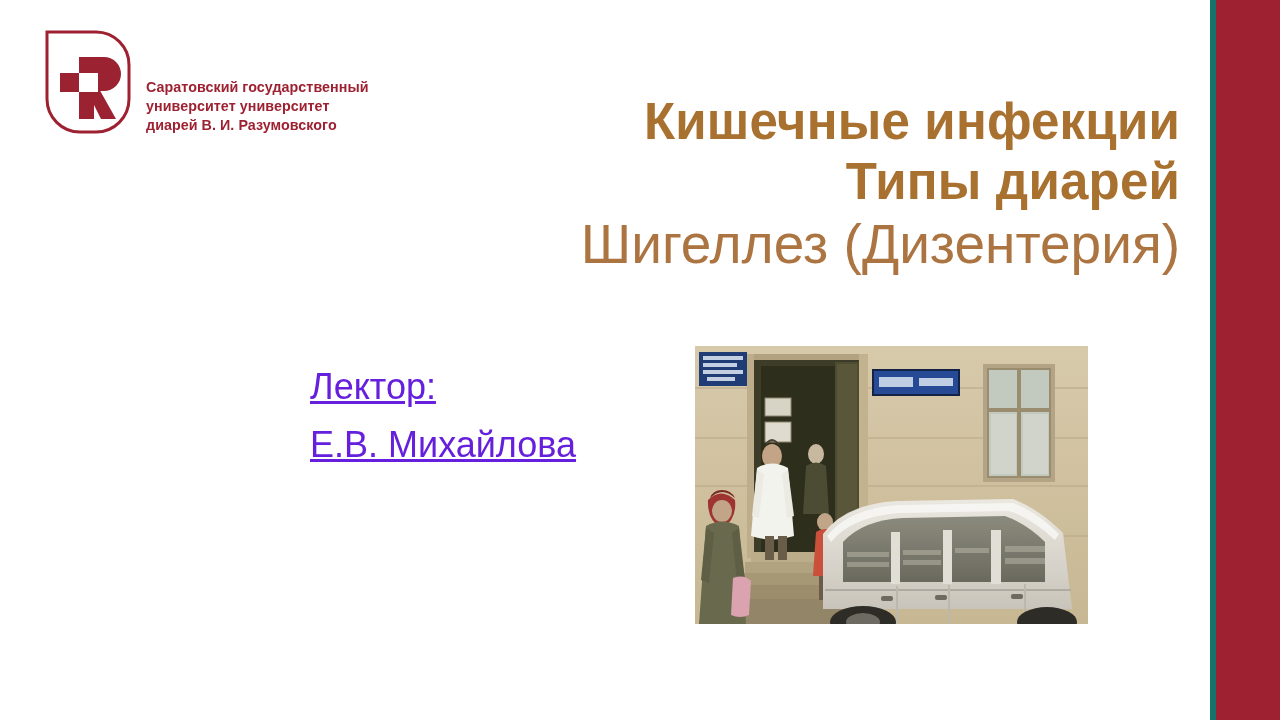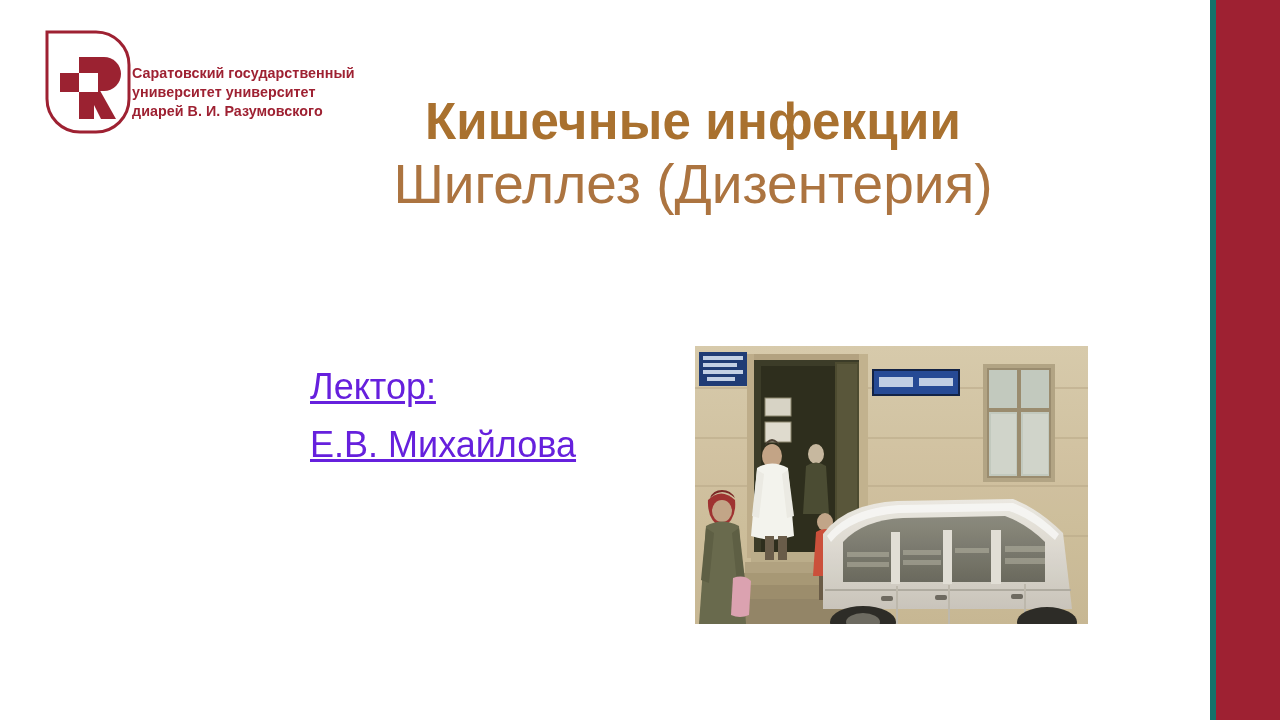--- a/index.html
+++ b/index.html
@@ -41,21 +41,22 @@
     height: 720px;
     background: #2f3b3a;
   }
 
   
   #logo-lockup {
     position: absolute;
     left: 44px;
     top: 29px;
     display: flex;
-    align-items: center;
+    align-items: flex-end;
+    gap: 14px;
   }
   #logo-mark {
     width: 88px;
     height: 106px;
     flex: 0 0 auto;
     display: block;
   }
   #logo-text {
     padding-top: 21px;
     color: #9e2132;
@@ -63,24 +64,24 @@
     line-height: 1.33;
     font-weight: 600;
     letter-spacing: 0.05px;
     white-space: nowrap;
   }
   #logo-text div { display: block; }
 
   
   #title-block {
     position: absolute;
-    left: 193px;
+    left: 180px;
     top: 92px;
     width: 1000px;
-    text-align: center;
+    text-align: right;
   }
   .title-bold {
     font-size: 51px;
     font-weight: bold;
     color: #a9712f;
     line-height: 1.18;
     letter-spacing: 0.2px;
     white-space: nowrap;
   }
   .title-light {
@@ -144,20 +145,21 @@
     </svg>
     <div id="logo-text">
       <div>Саратовский государственный</div>
       <div>университет университет</div>
       <div>диарей В. И. Разумовского</div>
     </div>
   </div>
 
   <div id="title-block">
     <div class="title-bold">Кишечные инфекции</div>
+    <div class="title-bold">Типы диарей</div>
     <div class="title-light">Шигеллез (Дизентерия)</div>
   </div>
 
   <div id="lecturer-block">
     <div>Лектор:</div>
     <div>Е.В. Михайлова</div>
   </div>
 
   <div id="photo">
     <svg width="393" height="278" viewBox="0 0 393 278" aria-hidden="true">

